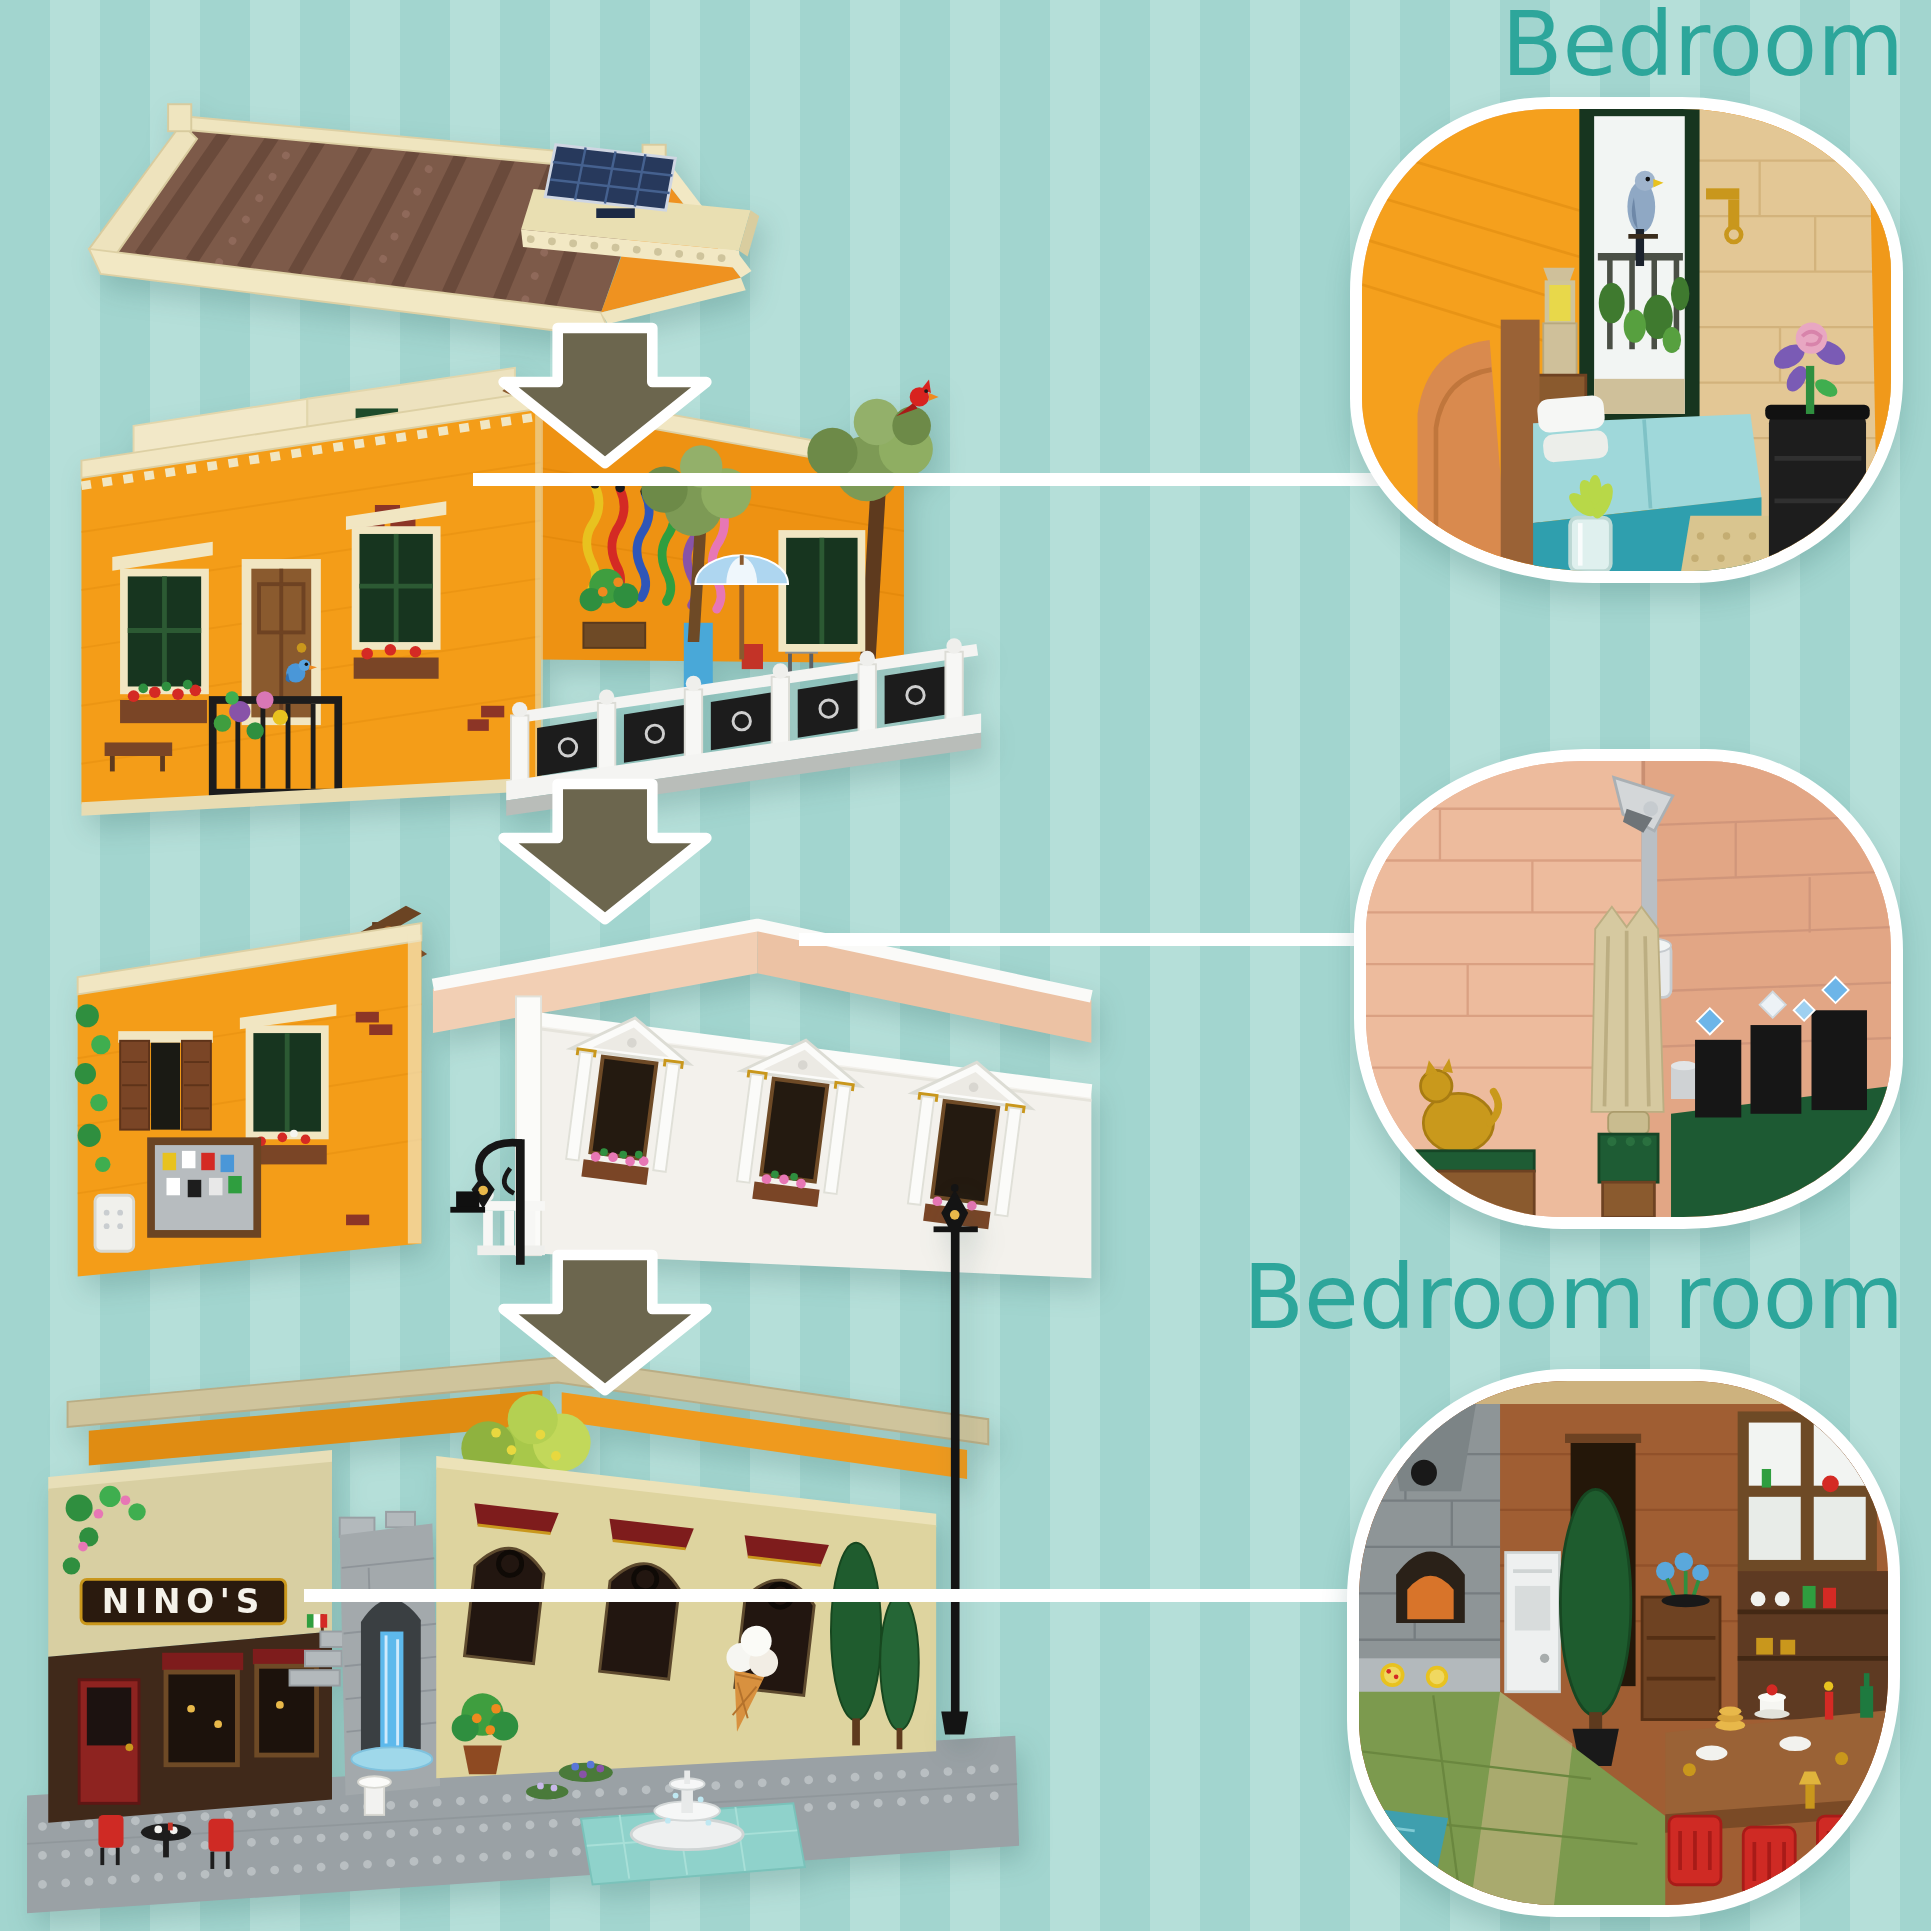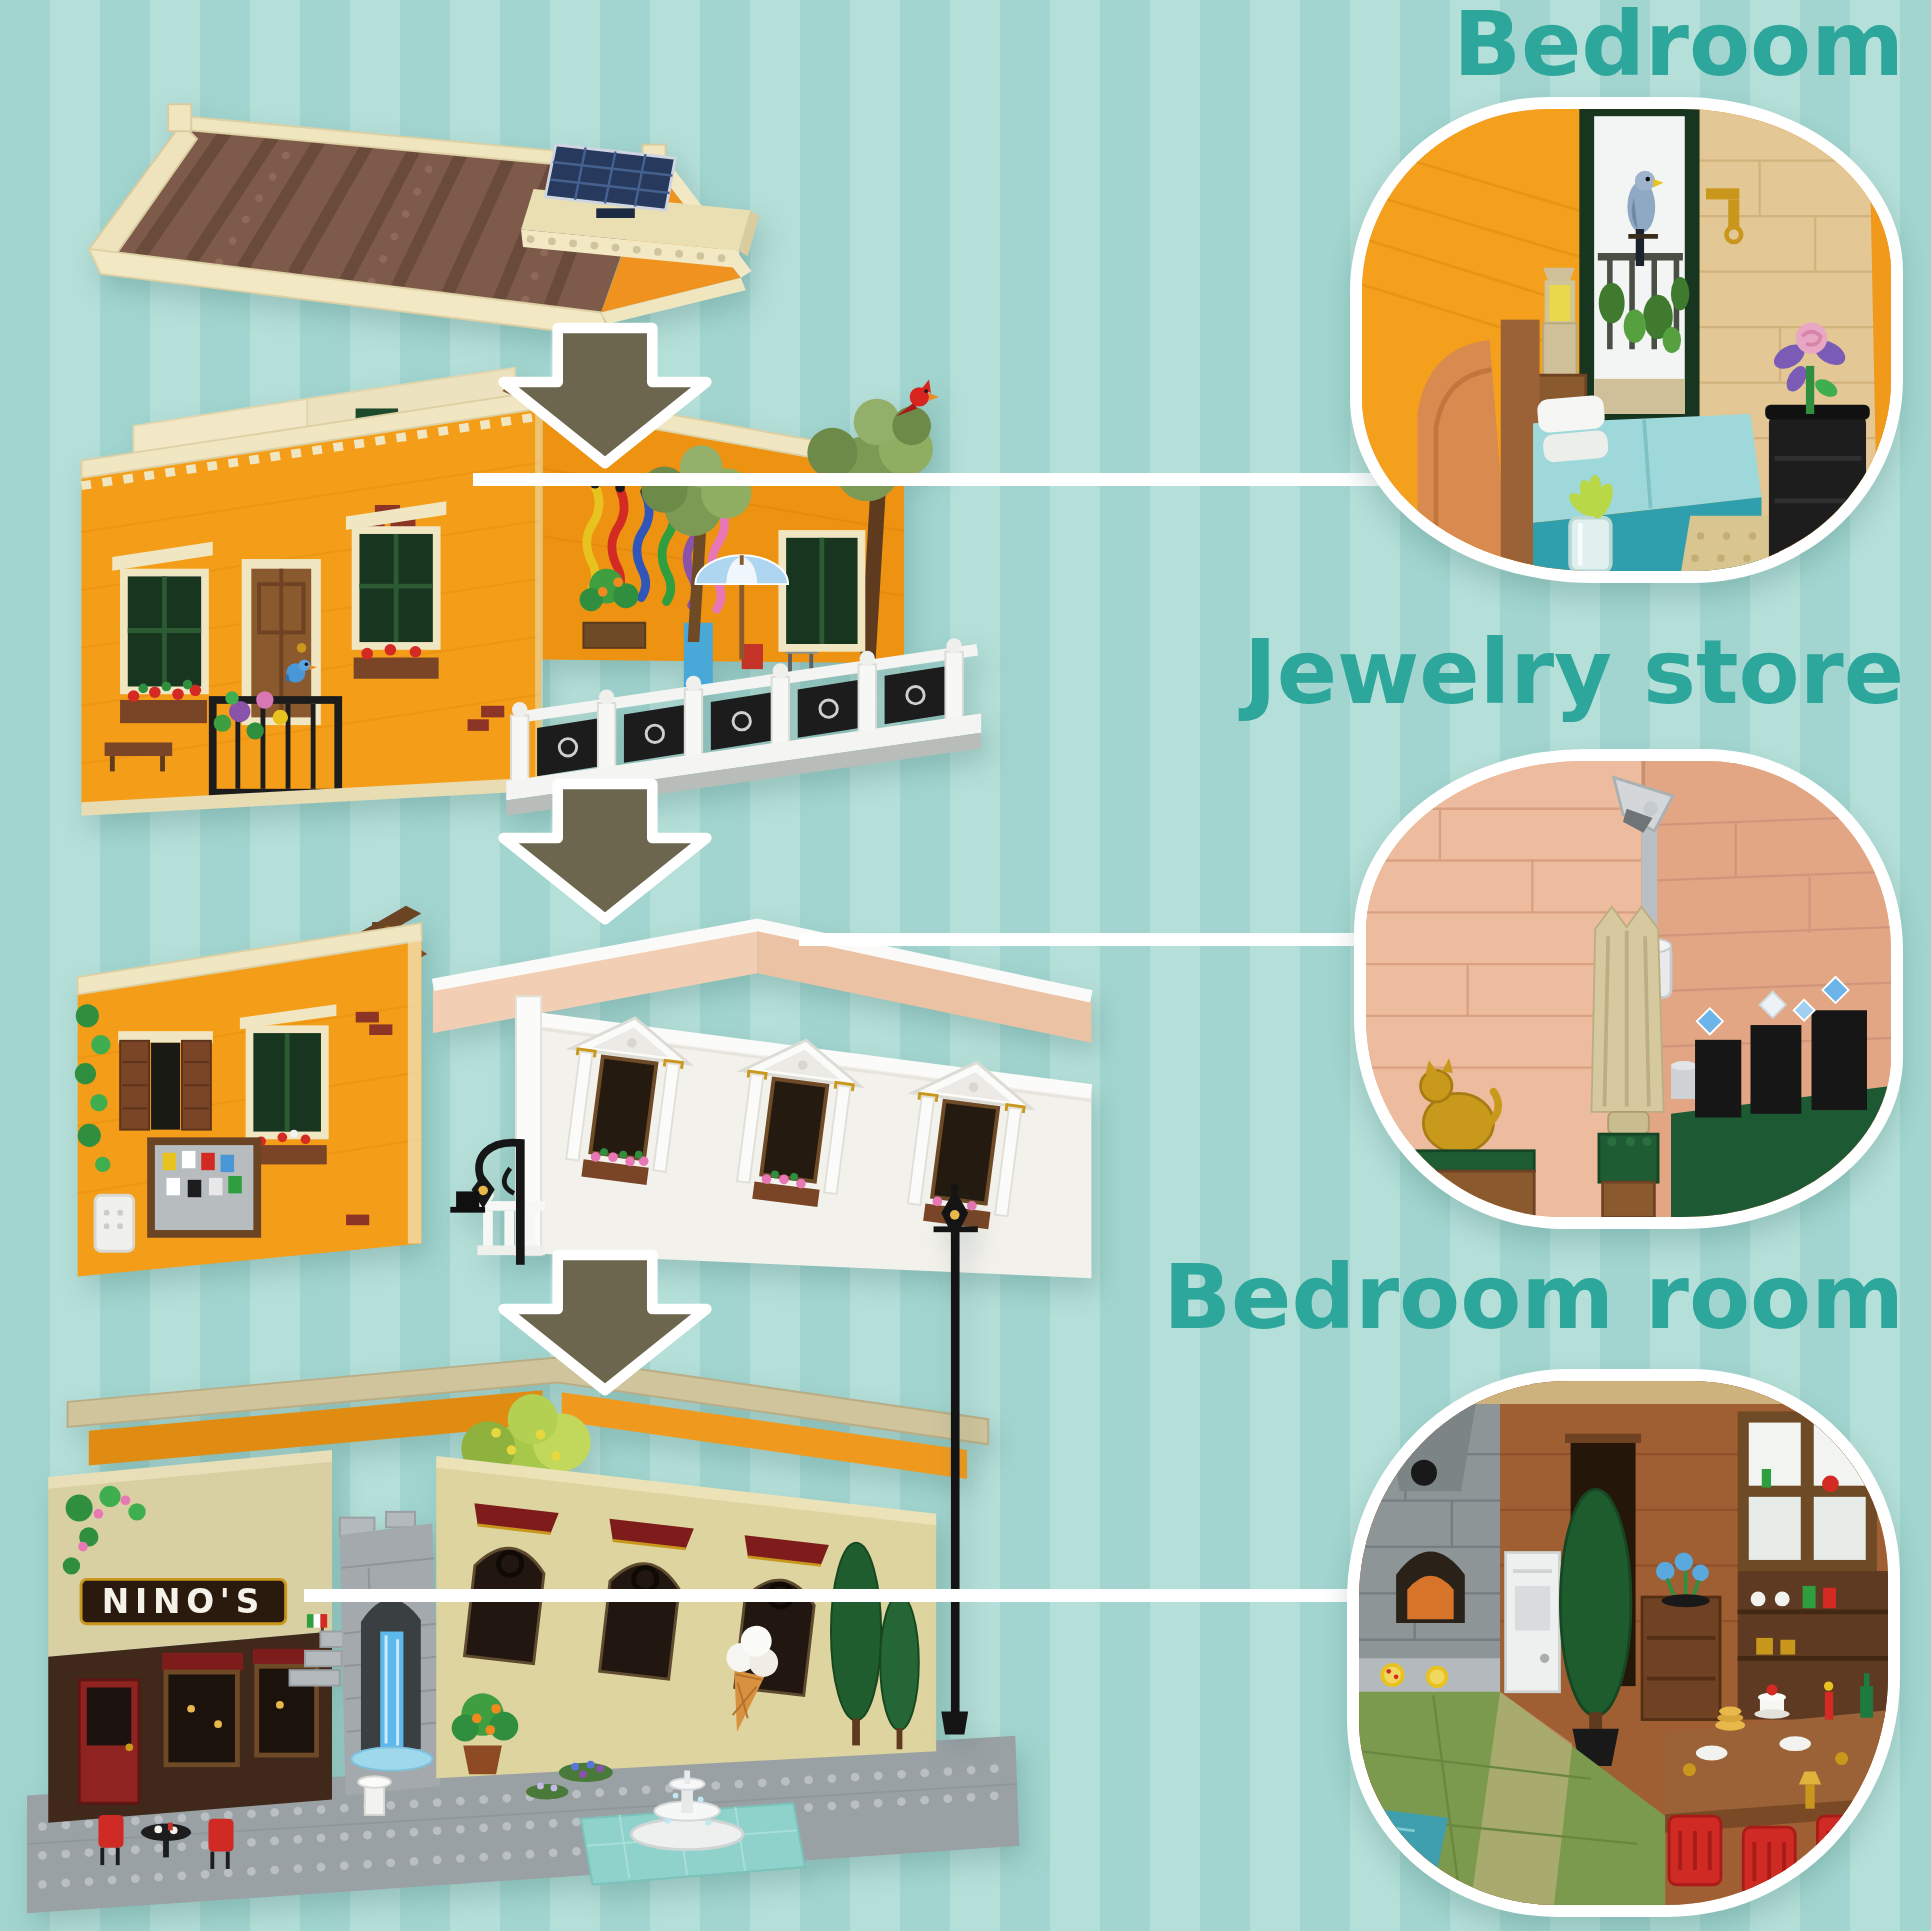--- a/index.html
+++ b/index.html
@@ -2,21 +2,21 @@
 <html><head>
 <meta charset="utf-8">
 <style>
   html,body{margin:0;padding:0;background:#88c2bb;}
   .canvas{position:relative;width:1931px;height:1931px;overflow:hidden;
     background:repeating-linear-gradient(90deg,#a2d5cf 0 50px,#b5dfd9 50px 100px);
     font-family:"DejaVu Sans","Liberation Sans",sans-serif;}
   .stage{position:absolute;z-index:10;filter:drop-shadow(7.7px 13.5px 13.5px rgba(30,80,75,.20));}
   .arrow{position:absolute;width:222px;height:147px;z-index:20;}
   .connector{position:absolute;height:12.6px;background:#fff;z-index:40;}
-  .callout-title{position:absolute;right:27px;color:#2da69b;font-weight:bold;
+  .callout-title{position:absolute;right:27px;color:#2da69b;font-weight:normal;
     font-size:89px;line-height:1.0;white-space:nowrap;z-index:60;letter-spacing:0px;}
   .blob{position:absolute;border:12.6px solid #ffffff;overflow:hidden;z-index:50;
     box-shadow:0 13.5px 27px rgba(25,85,80,.20);background:#e9b295;}
   .blob svg{display:block;width:100%;height:100%;}
   #blob-bedroom{left:1350px;top:97px;width:529px;height:462px;border-radius:36% 40% 38% 44%/40% 36% 42% 38%;}
   #blob-jewelry{left:1354px;top:749px;width:525px;height:456px;border-radius:42% 36% 40% 38%/38% 42% 36% 44%;}
   #blob-dining{left:1347px;top:1369px;width:529px;height:524px;border-radius:40% 38% 42% 38%/42% 38% 44% 36%;}
   #title-bedroom{top:0px;}
   #title-jewelry{top:628px;}
   #title-dining{top:1253px;}
@@ -707,21 +707,20 @@
   </svg>
   <svg class="arrow" style="left:494px;top:1249px" viewBox="0 0 230 152">
     <polygon points="66,6 164,6 164,62 220,62 115,146 10,62 66,62" fill="#6c664e" stroke="#ffffff" stroke-width="11" stroke-linejoin="round"></polygon>
   </svg>
 
   <div class="connector" style="left:473px;top:473px;width:908px"></div>
   <div class="connector" style="left:799px;top:933px;width:579px"></div>
   <div class="connector" style="left:304px;top:1589px;width:1062px"></div>
 
   <div class="callout-title" id="title-bedroom">Bedroom</div>
-  <div class="callout-title" id="title-jewelry">Jewelry store</div>
   <div class="callout-title" id="title-dining">Bedroom room</div>
 
   <div class="blob" id="blob-bedroom">
     <svg viewBox="0 0 572 500" preserveAspectRatio="xMidYMid slice">
       <rect x="0" y="0" width="572" height="500" fill="#f5a01d"></rect>
       <g stroke="#e08c12" stroke-width="3" opacity=".6">
         <line x1="0" y1="40" x2="235" y2="110"></line>
           <line x1="0" y1="90" x2="235" y2="160"></line>
         <line x1="0" y1="140" x2="225" y2="210"></line>
           <line x1="0" y1="190" x2="220" y2="258"></line>

